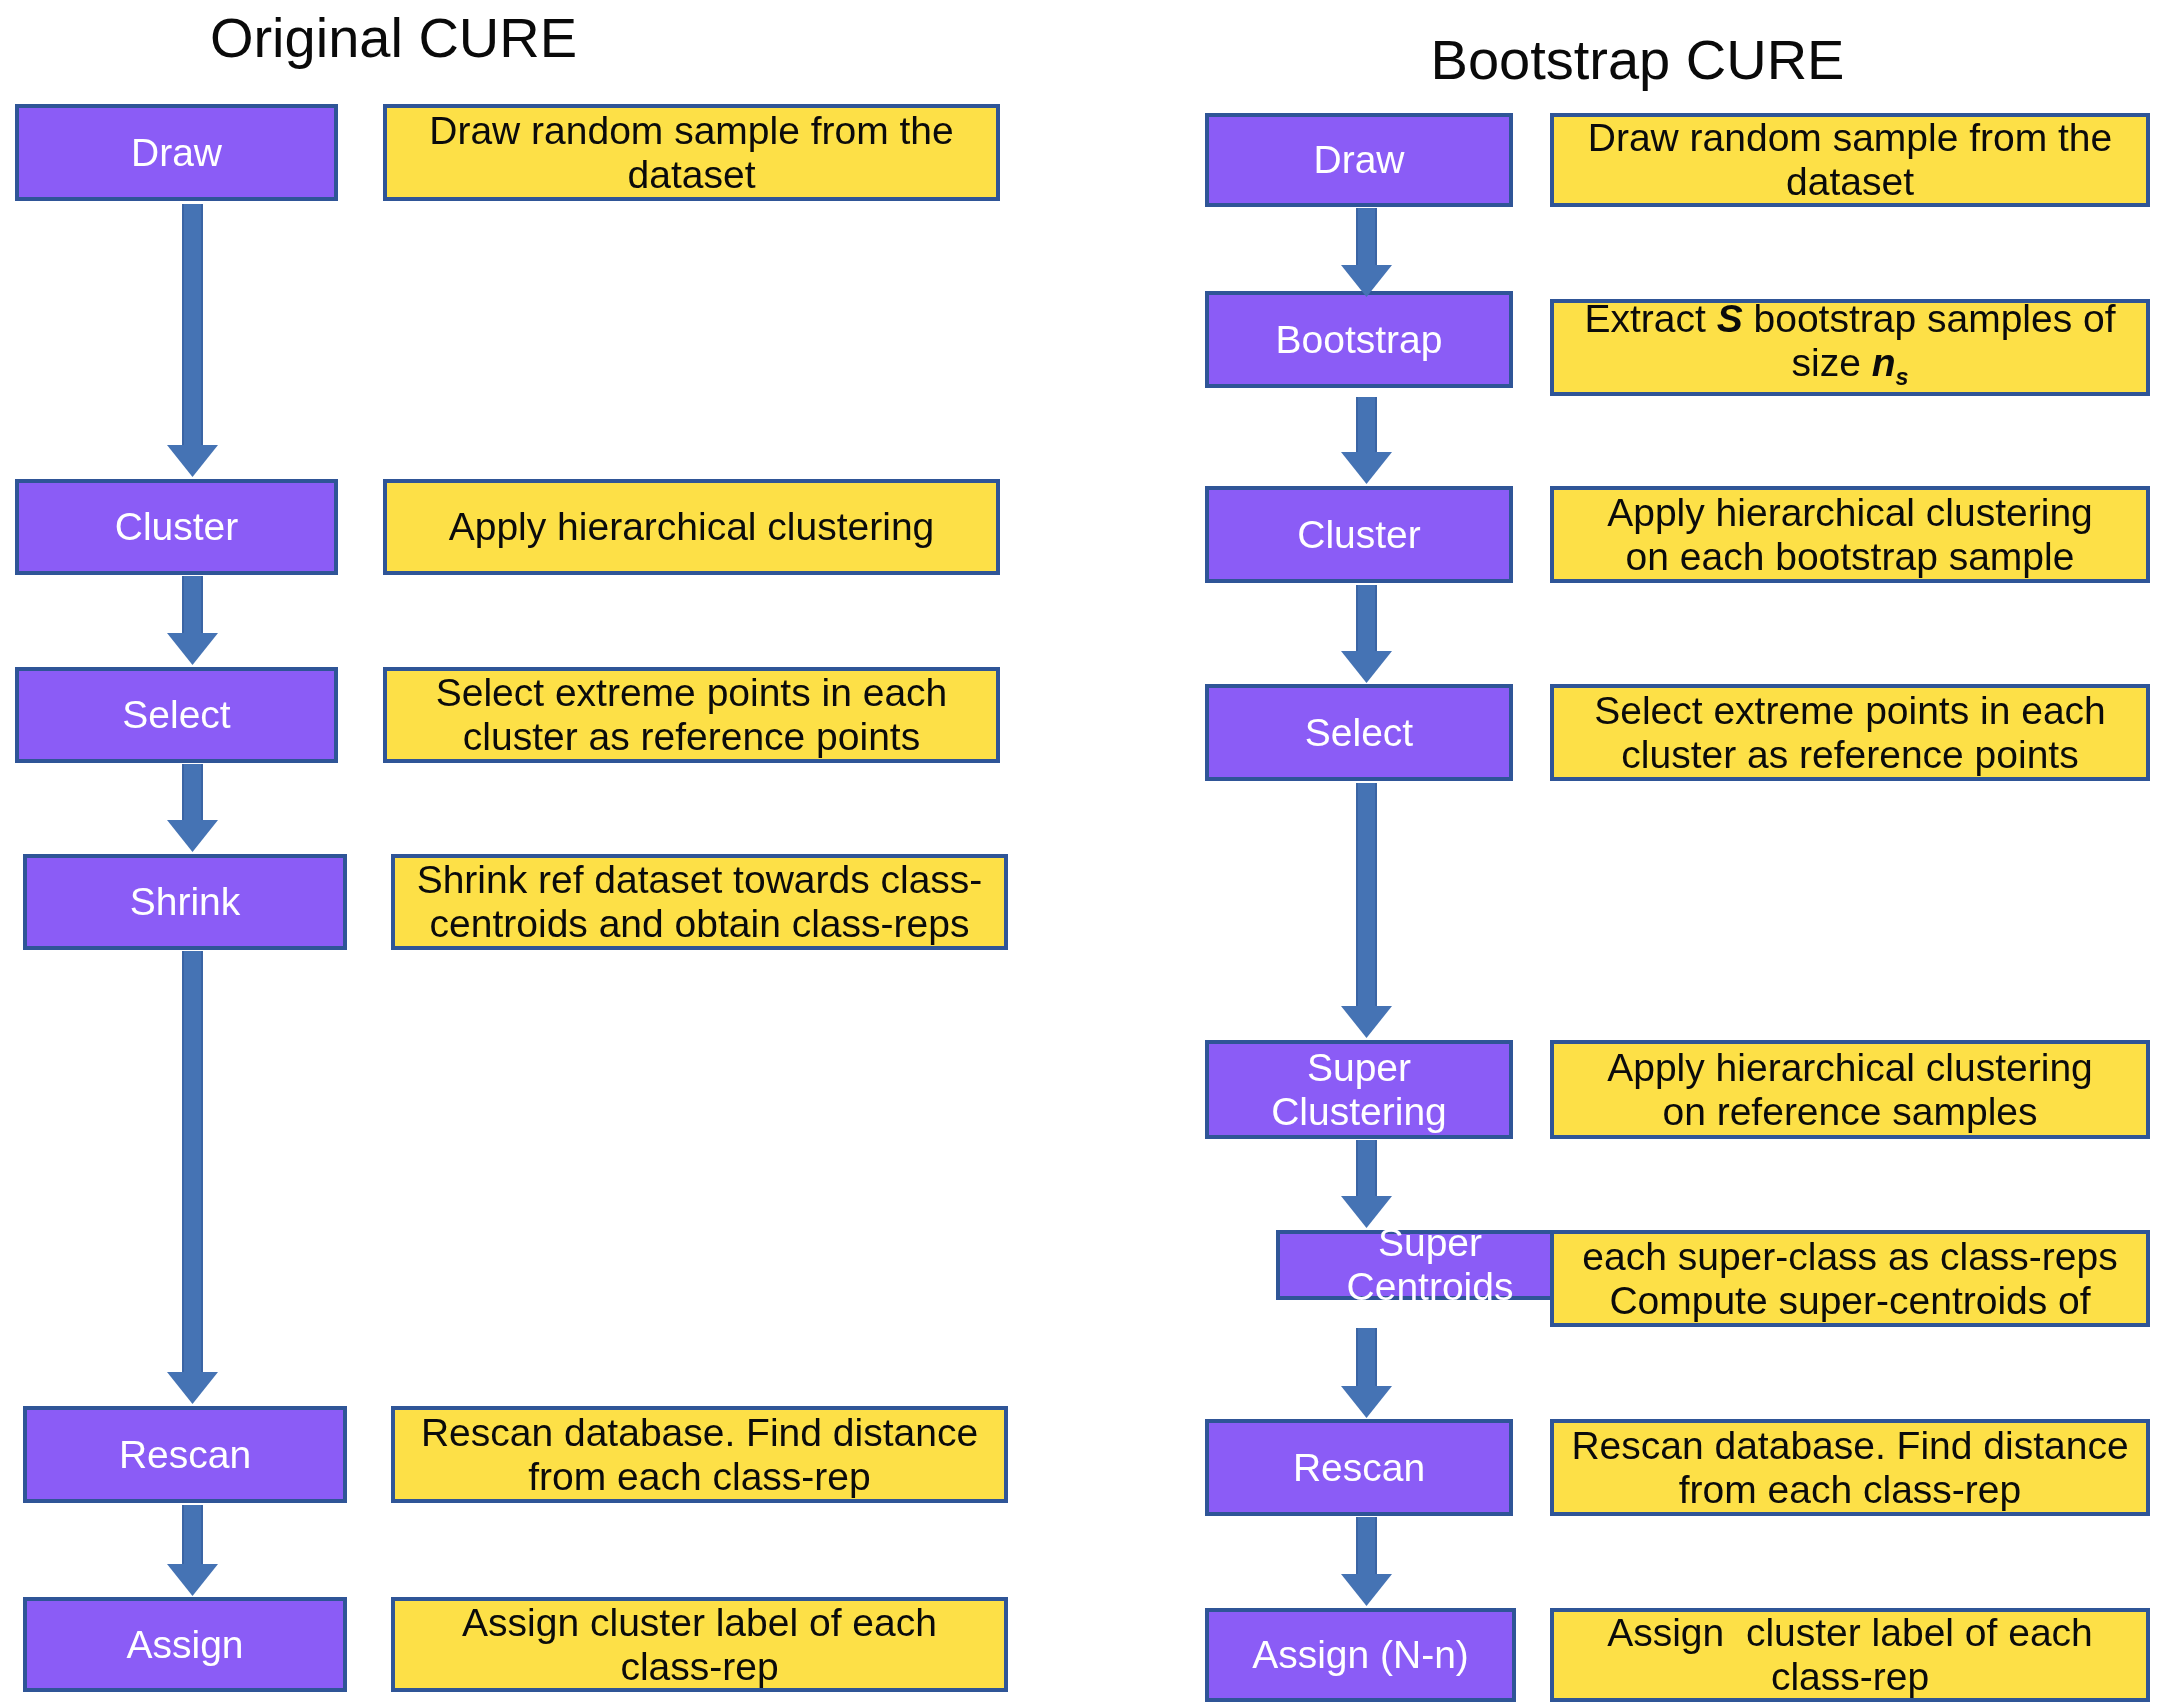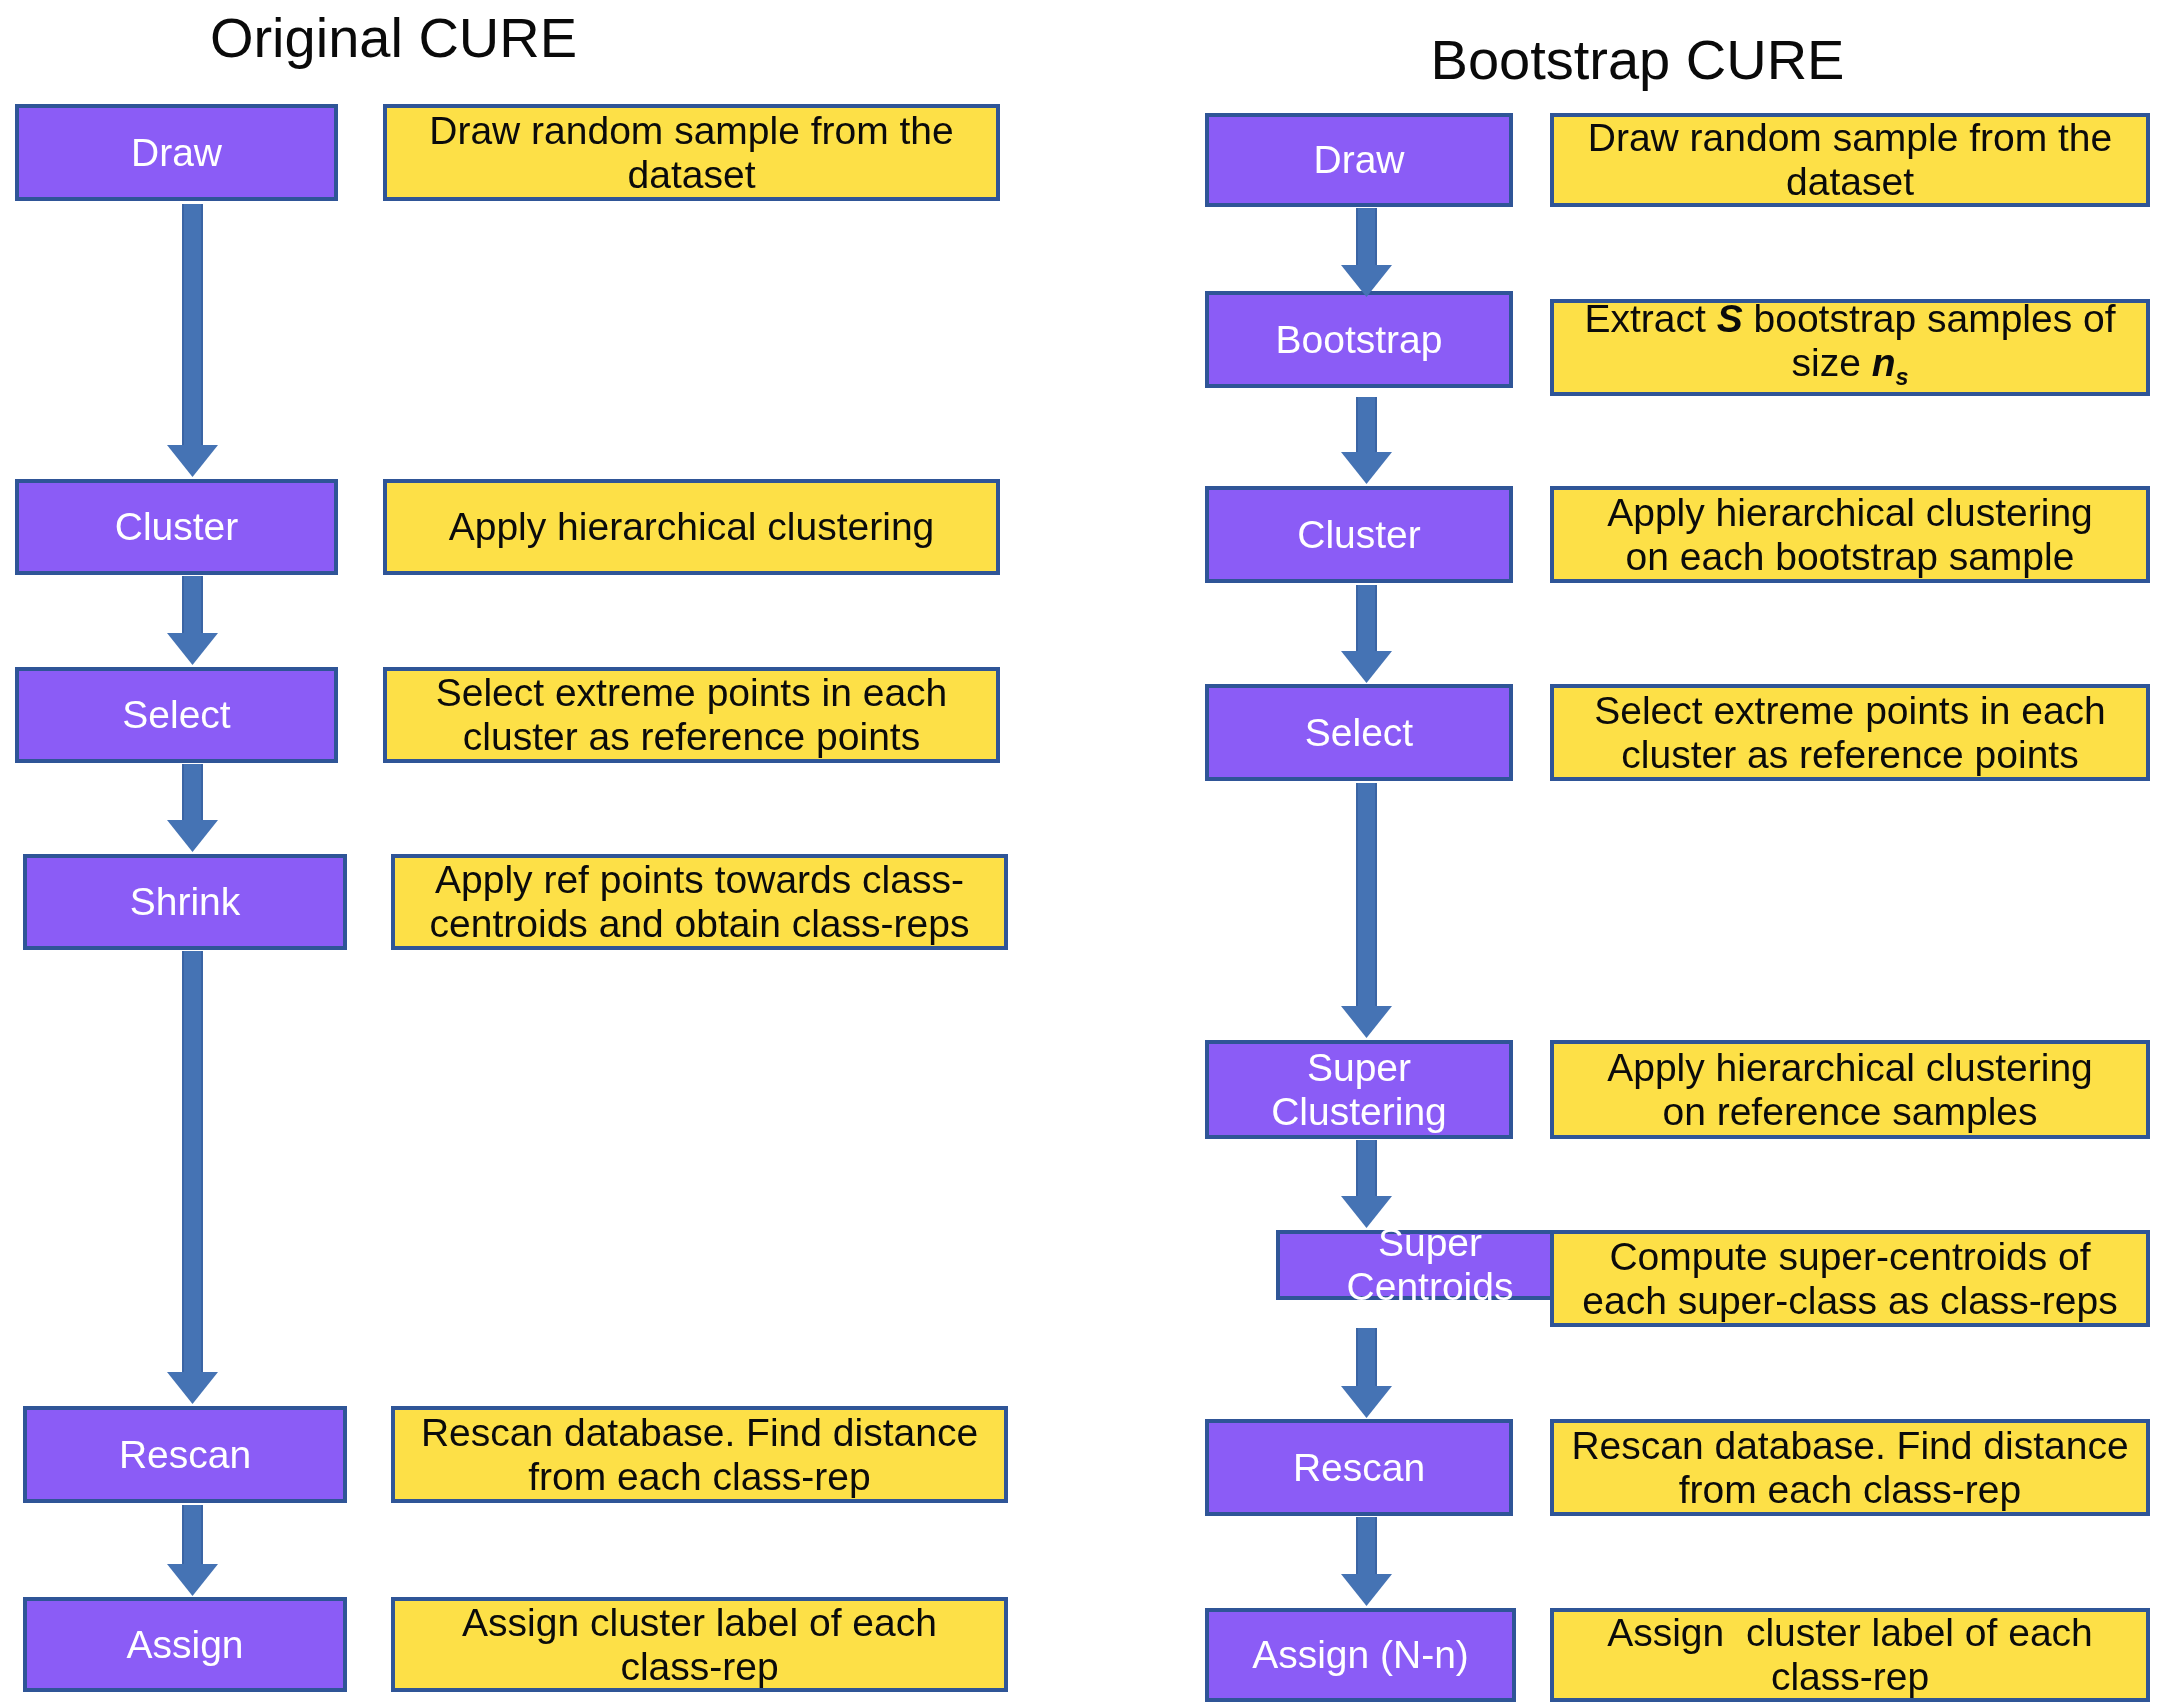--- a/index.html
+++ b/index.html
@@ -111,21 +111,21 @@
     <div class="dline">dataset</div>
   </div>
   <div class="desc-box" style="left:383px;top:479px;width:617px;height:96px;">
     <div class="dline">Apply hierarchical clustering</div>
   </div>
   <div class="desc-box" style="left:383px;top:667px;width:617px;height:96px;">
     <div class="dline">Select extreme points in each</div>
     <div class="dline">cluster as reference points</div>
   </div>
   <div class="desc-box" style="left:391px;top:854px;width:617px;height:96px;">
-    <div class="dline">Apply ref points towards class-</div>
+    <div class="dline">Shrink ref dataset towards class-</div>
     <div class="dline">centroids and obtain class-reps</div>
   </div>
   <div class="desc-box" style="left:391px;top:1406px;width:617px;height:97px;">
     <div class="dline">Rescan database. Find distance</div>
     <div class="dline">from each class-rep</div>
   </div>
   <div class="desc-box" style="left:391px;top:1597px;width:617px;height:95px;">
     <div class="dline">Assign cluster label of each</div>
     <div class="dline">class-rep</div>
   </div>
@@ -192,22 +192,22 @@
   </div>
   <div class="desc-box" style="left:1550px;top:684px;width:600px;height:97px;">
     <div class="dline">Select extreme points in each</div>
     <div class="dline">cluster as reference points</div>
   </div>
   <div class="desc-box" style="left:1550px;top:1040px;width:600px;height:99px;">
     <div class="dline">Apply hierarchical clustering</div>
     <div class="dline">on reference samples</div>
   </div>
   <div class="desc-box" style="left:1550px;top:1230px;width:600px;height:97px;">
+    <div class="dline">each super-class as class-reps</div>
     <div class="dline">Compute super-centroids of</div>
-    <div class="dline">each super-class as class-reps</div>
   </div>
   <div class="desc-box" style="left:1550px;top:1419px;width:600px;height:97px;">
     <div class="dline">Rescan database. Find distance</div>
     <div class="dline">from each class-rep</div>
   </div>
   <div class="desc-box" style="left:1550px;top:1608px;width:600px;height:94px;">
     <div class="dline">Assign  cluster label of each</div>
     <div class="dline">class-rep</div>
   </div>
 

